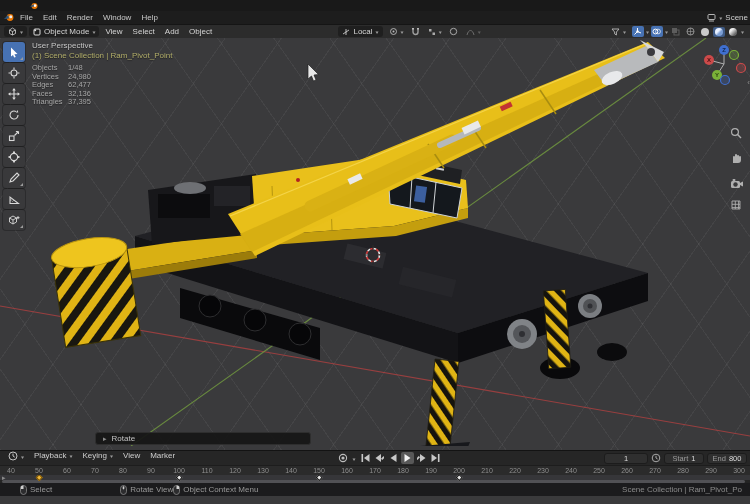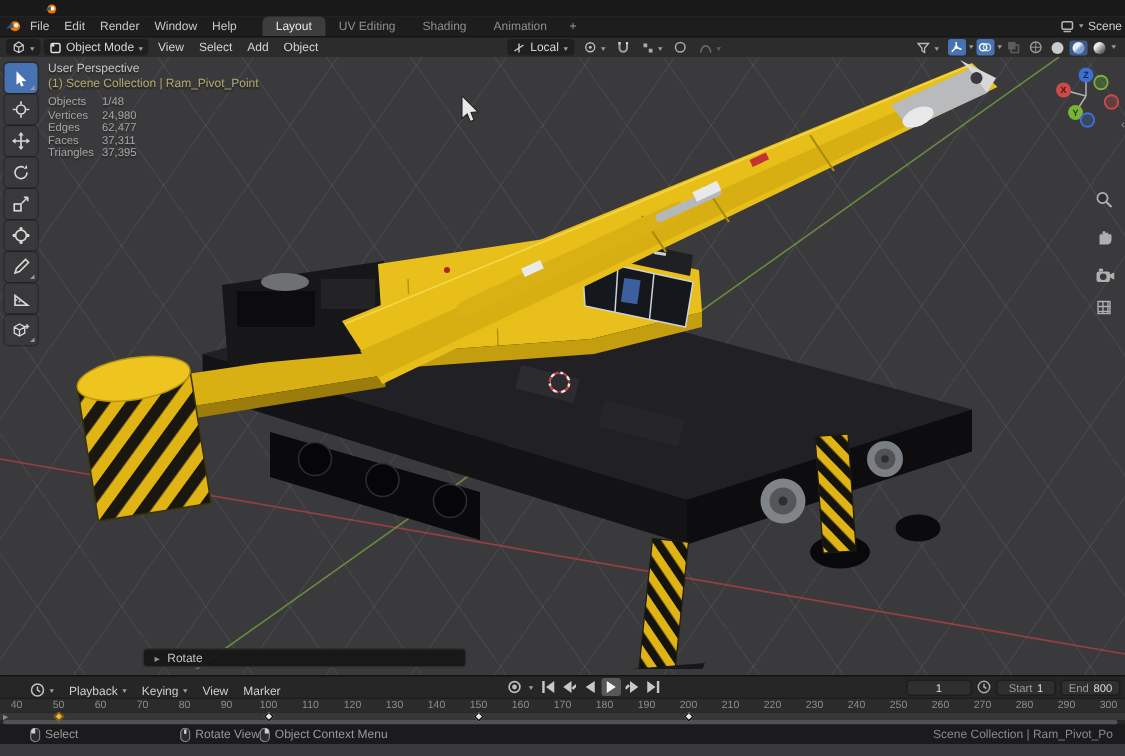--- a/index.html
+++ b/index.html
@@ -13,21 +13,21 @@
   .topbar{height:13px;background:#1d1d1d;display:flex;align-items:center;font-size:8px;color:#c9c9c9;padding-left:4px}
   .menu-item{padding:0 5px;line-height:13px}
   .tabs{display:flex;align-items:stretch;height:13px;margin-left:12px}
   .tab{padding:0 9px;line-height:13px;color:#8e8e8e;border-radius:4px 4px 0 0}
   .tab.active{background:#3d3d3d;color:#e6e6e6}
   .tab-add{padding:0 6px;line-height:13px;color:#9a9a9a}
   .scene-select{margin-left:auto;display:flex;align-items:center;gap:3px;padding-right:2px;color:#cfcfcf;white-space:nowrap;overflow:hidden}
 
   
   .toolheader{height:14px;background:#2c2c2c;display:flex;align-items:center;font-size:8px;color:#d4d4d4;padding:0 4px;gap:2px;border-top:1px solid #151515}
-  .chip{display:flex;align-items:flex-end;gap:3px;background:#1f1f1f;border-radius:3px;padding:1px 4px;height:11px}
+  .chip{display:flex;align-items:center;gap:3px;background:#1f1f1f;border-radius:3px;padding:1px 4px;height:11px}
   .chip.flat{background:transparent}
   .menu-lbl{padding:0 4px}
   .caret{font-size:6px;color:#9a9a9a;transform:scaleY(.8)}
   .hgroup{display:flex;align-items:center;gap:2px}
   .icn-chip{width:12px;height:11px;border-radius:2px;display:flex;align-items:center;justify-content:center}
   .icn-chip.on{background:#4772b3}
   .sphere{width:8px;height:8px;border-radius:50%}
   .sphere-pill{display:flex;align-items:center;padding:1px 2px;border-radius:2px;gap:1px}
   .sphere-pill.on{background:#3e5a85}
   .dim{opacity:.45}
@@ -54,21 +54,21 @@
   .stat-row{display:flex}
   .stat-label{width:36px}
   .gizmo{position:absolute;right:2px;top:4px;z-index:5}
   .nav-icn{position:absolute;right:7px;width:14px;height:14px;display:flex;align-items:center;justify-content:center;z-index:5;opacity:.85}
   .sidebar-toggle{position:absolute;right:0px;top:40px;color:#8f8f8f;font-size:8px;z-index:5}
   .rotate-panel{position:absolute;left:95px;bottom:5px;width:216px;height:13px;background:rgba(22,22,22,.93);border:1px solid #2e2e2e;border-radius:3px;display:flex;align-items:center;gap:5px;padding-left:7px;font-size:8px;color:#c3c3c3;z-index:6}
   .rotate-panel .arr{color:#8d8d8d;font-size:7px}
 
   
   .timeline{height:32px;background:#262626;border-top:1px solid #131313;position:relative}
-  .tl-header{height:14px;display:flex;align-items:flex-end;font-size:8px;color:#cfcfcf;position:relative;padding-left:16px;gap:2px}
+  .tl-header{height:14px;display:flex;align-items:flex-start;font-size:8px;color:#cfcfcf;position:relative;padding-left:4px;gap:2px}
   .tl-menu{padding:0 4px;display:flex;align-items:center;gap:3px}
   .playctrls{position:absolute;left:336px;top:1px;display:flex;align-items:center;gap:1px}
   .pbtn{width:13px;height:12px;display:flex;align-items:center;justify-content:center;border-radius:2px}
   .pbtn.playmain{background:#585858}
   .tl-fields{position:absolute;right:3px;top:1.5px;display:flex;align-items:center;gap:3px}
   .field{background:#2f2f2f;border:1px solid #1c1c1c;border-radius:3px;height:11px;display:flex;align-items:center;justify-content:center;gap:3px;font-size:7.5px;color:#dcdcdc;padding:0 4px}
   .field .flabel{color:#9b9b9b}
   .tl-ruler{height:10px;background:#2b2b2b;border-top:1px solid #1d1d1d;position:relative;overflow:hidden}
   .tick{position:absolute;top:1px;font-size:7px;color:#8d8d8d;transform:translateX(-50%);line-height:8px}
   .tl-channels{height:8px;background:#242424;position:relative;overflow:hidden}
@@ -100,27 +100,20 @@
     <svg width="11" height="9" viewBox="0 0 11 9">
       <circle cx="6" cy="4.5" r="3.4" fill="#ea7600"></circle>
         <circle cx="6.8" cy="3.8" r="1.5" fill="#eee"></circle>
         <path d="M0,6 L4.2,2 L5,5.4 Z" fill="#265787"></path>
     </svg>
     <span class="menu-item">File</span>
     <span class="menu-item">Edit</span>
     <span class="menu-item">Render</span>
     <span class="menu-item">Window</span>
     <span class="menu-item">Help</span>
-    <div class="tabs">
-      <span class="tab active">Layout</span>
-      <span class="tab">UV Editing</span>
-      <span class="tab">Shading</span>
-      <span class="tab">Animation</span>
-      <span class="tab-add">+</span>
-    </div>
     <div class="scene-select">
       <svg width="9" height="9" viewBox="0 0 9 9">
           <rect x="1" y="1.5" width="7" height="5" rx="1" fill="none" stroke="#b5b5b5" stroke-width="1"></rect>
           <path d="M2,8 h5" stroke="#b5b5b5" stroke-width="1"></path>
         </svg>
       <span class="caret">▾</span>
       <span>Scene</span>
     </div>
   </div>
 
@@ -399,21 +392,21 @@
       <div class="stat-row">
           <span class="stat-label">Vertices</span>
           <span>24,980</span>
         </div>
       <div class="stat-row">
           <span class="stat-label">Edges</span>
           <span>62,477</span>
         </div>
       <div class="stat-row">
           <span class="stat-label">Faces</span>
-          <span>37,311</span>
+          <span>32,136</span>
         </div>
       <div class="stat-row">
           <span class="stat-label">Triangles</span>
           <span>37,395</span>
         </div>
     </div>
 
     <svg class="gizmo" width="48" height="48" viewBox="0 0 48 48">
       <path d="M24,22 L24,8 M24,22 L9,18 M24,22 L17,33" stroke="#cfcfcf" stroke-width="1" opacity=".8"></path>
       <circle cx="24" cy="8" r="5" fill="#3f6fd0"></circle>

